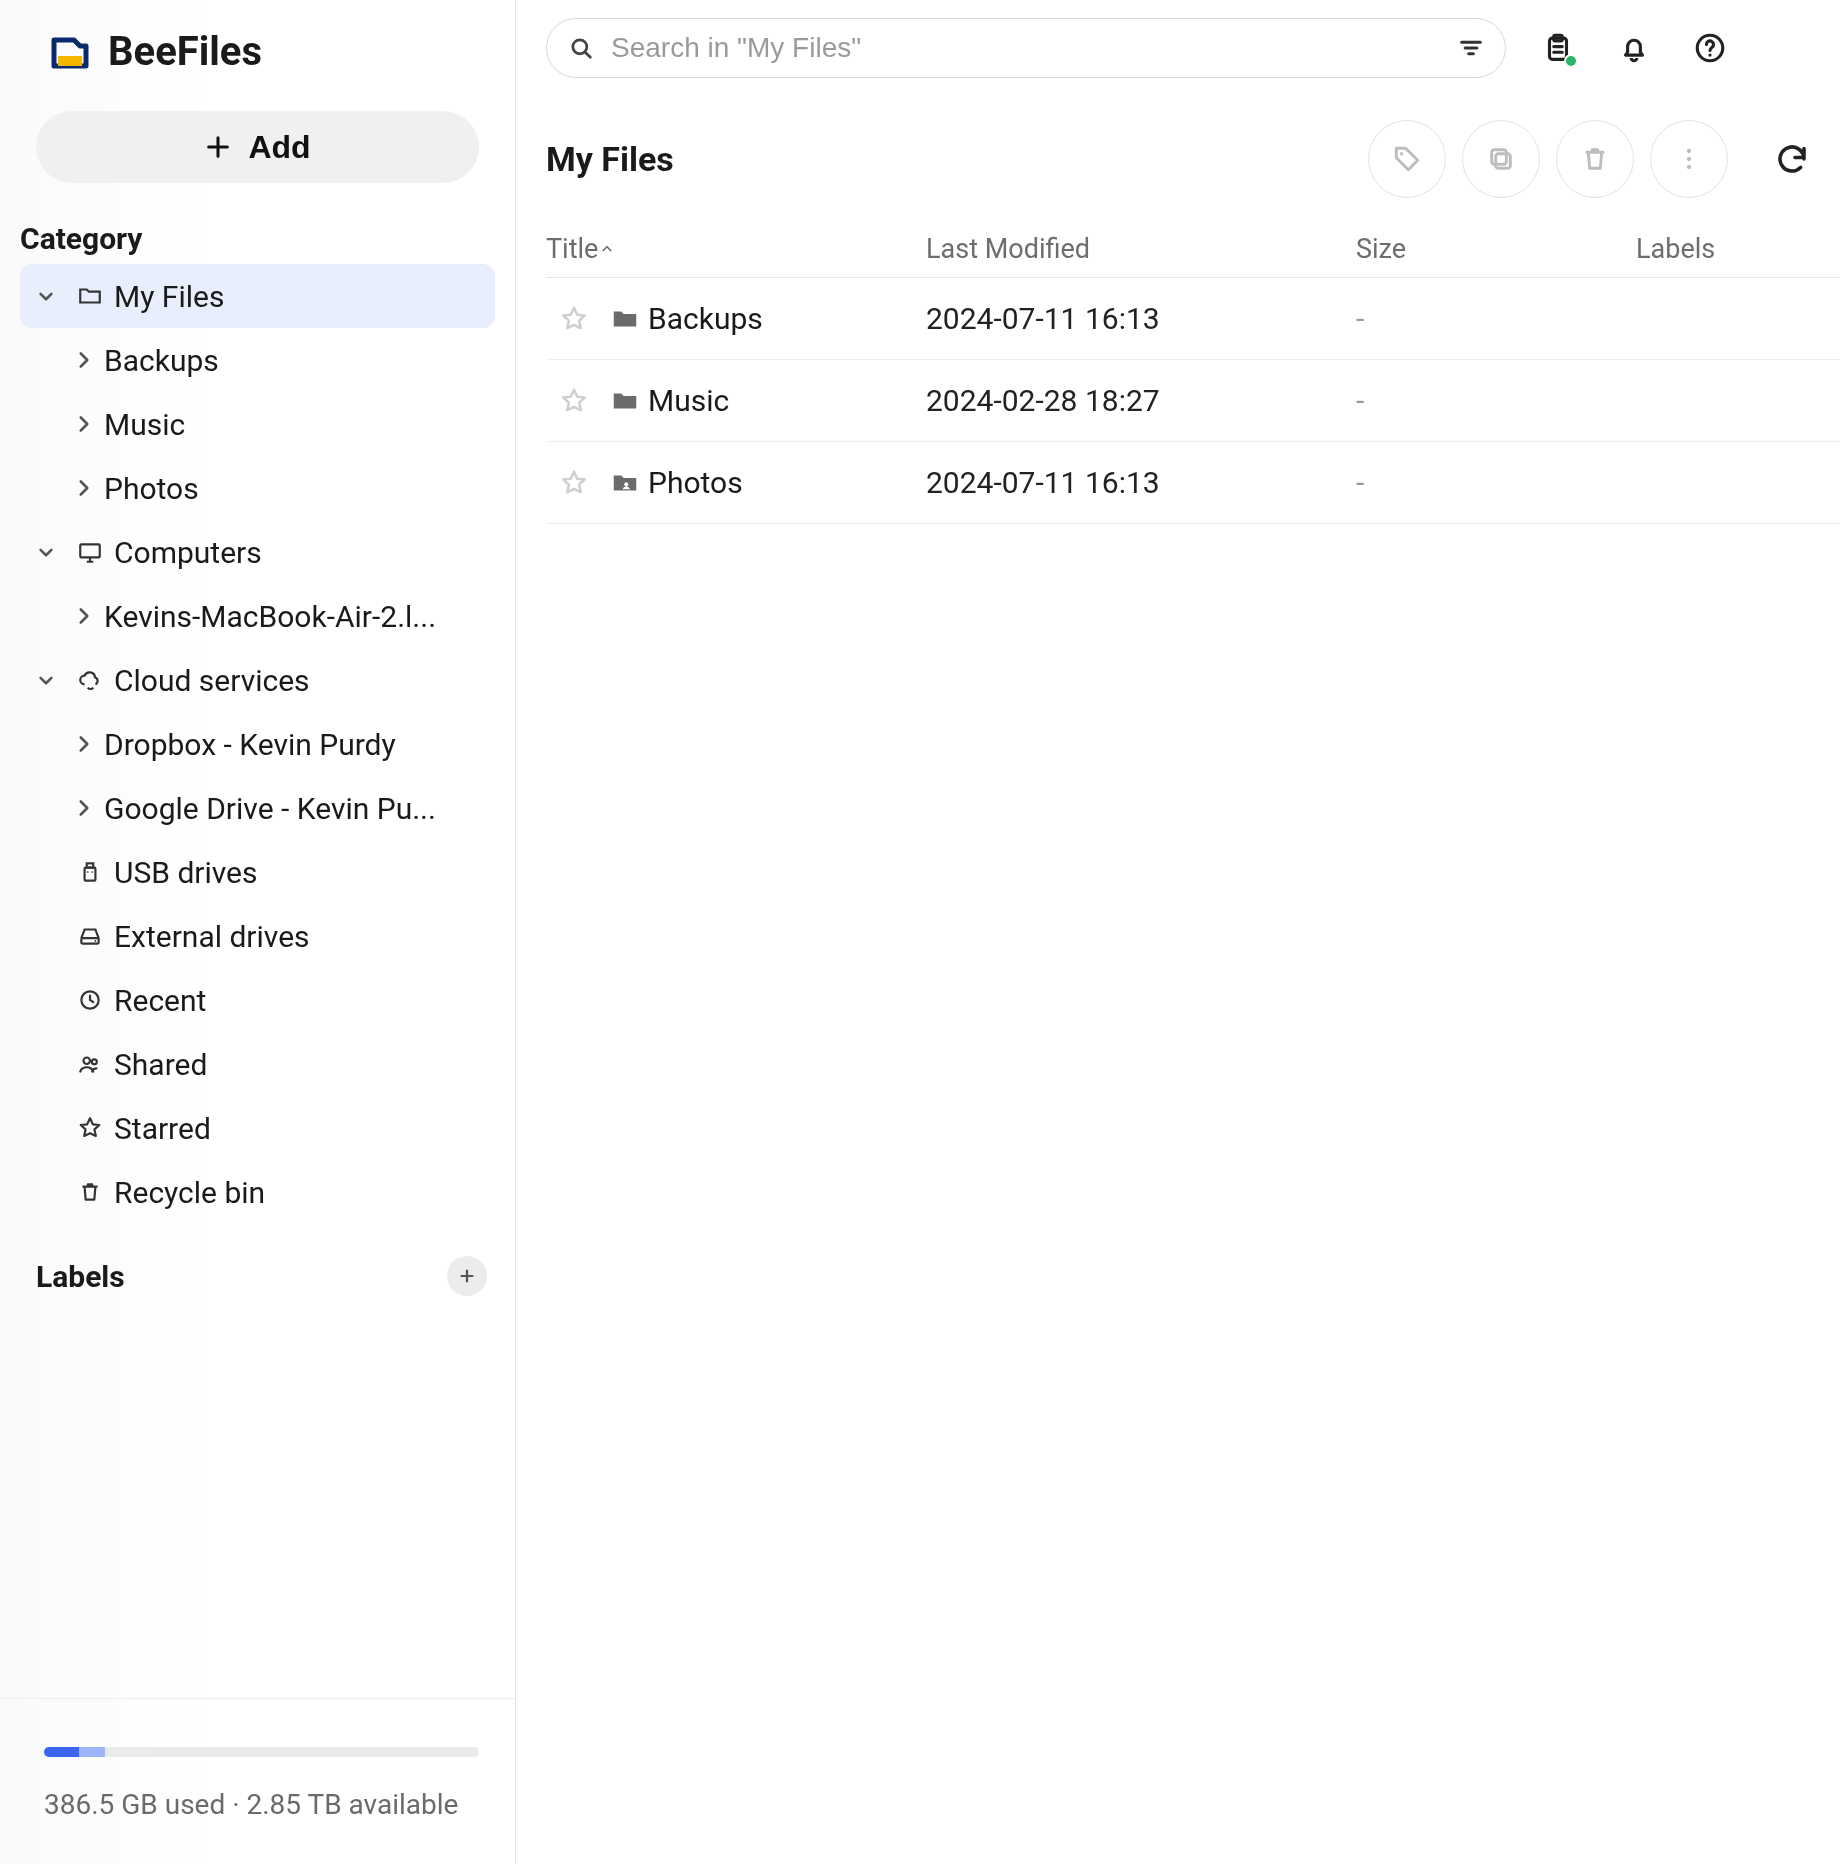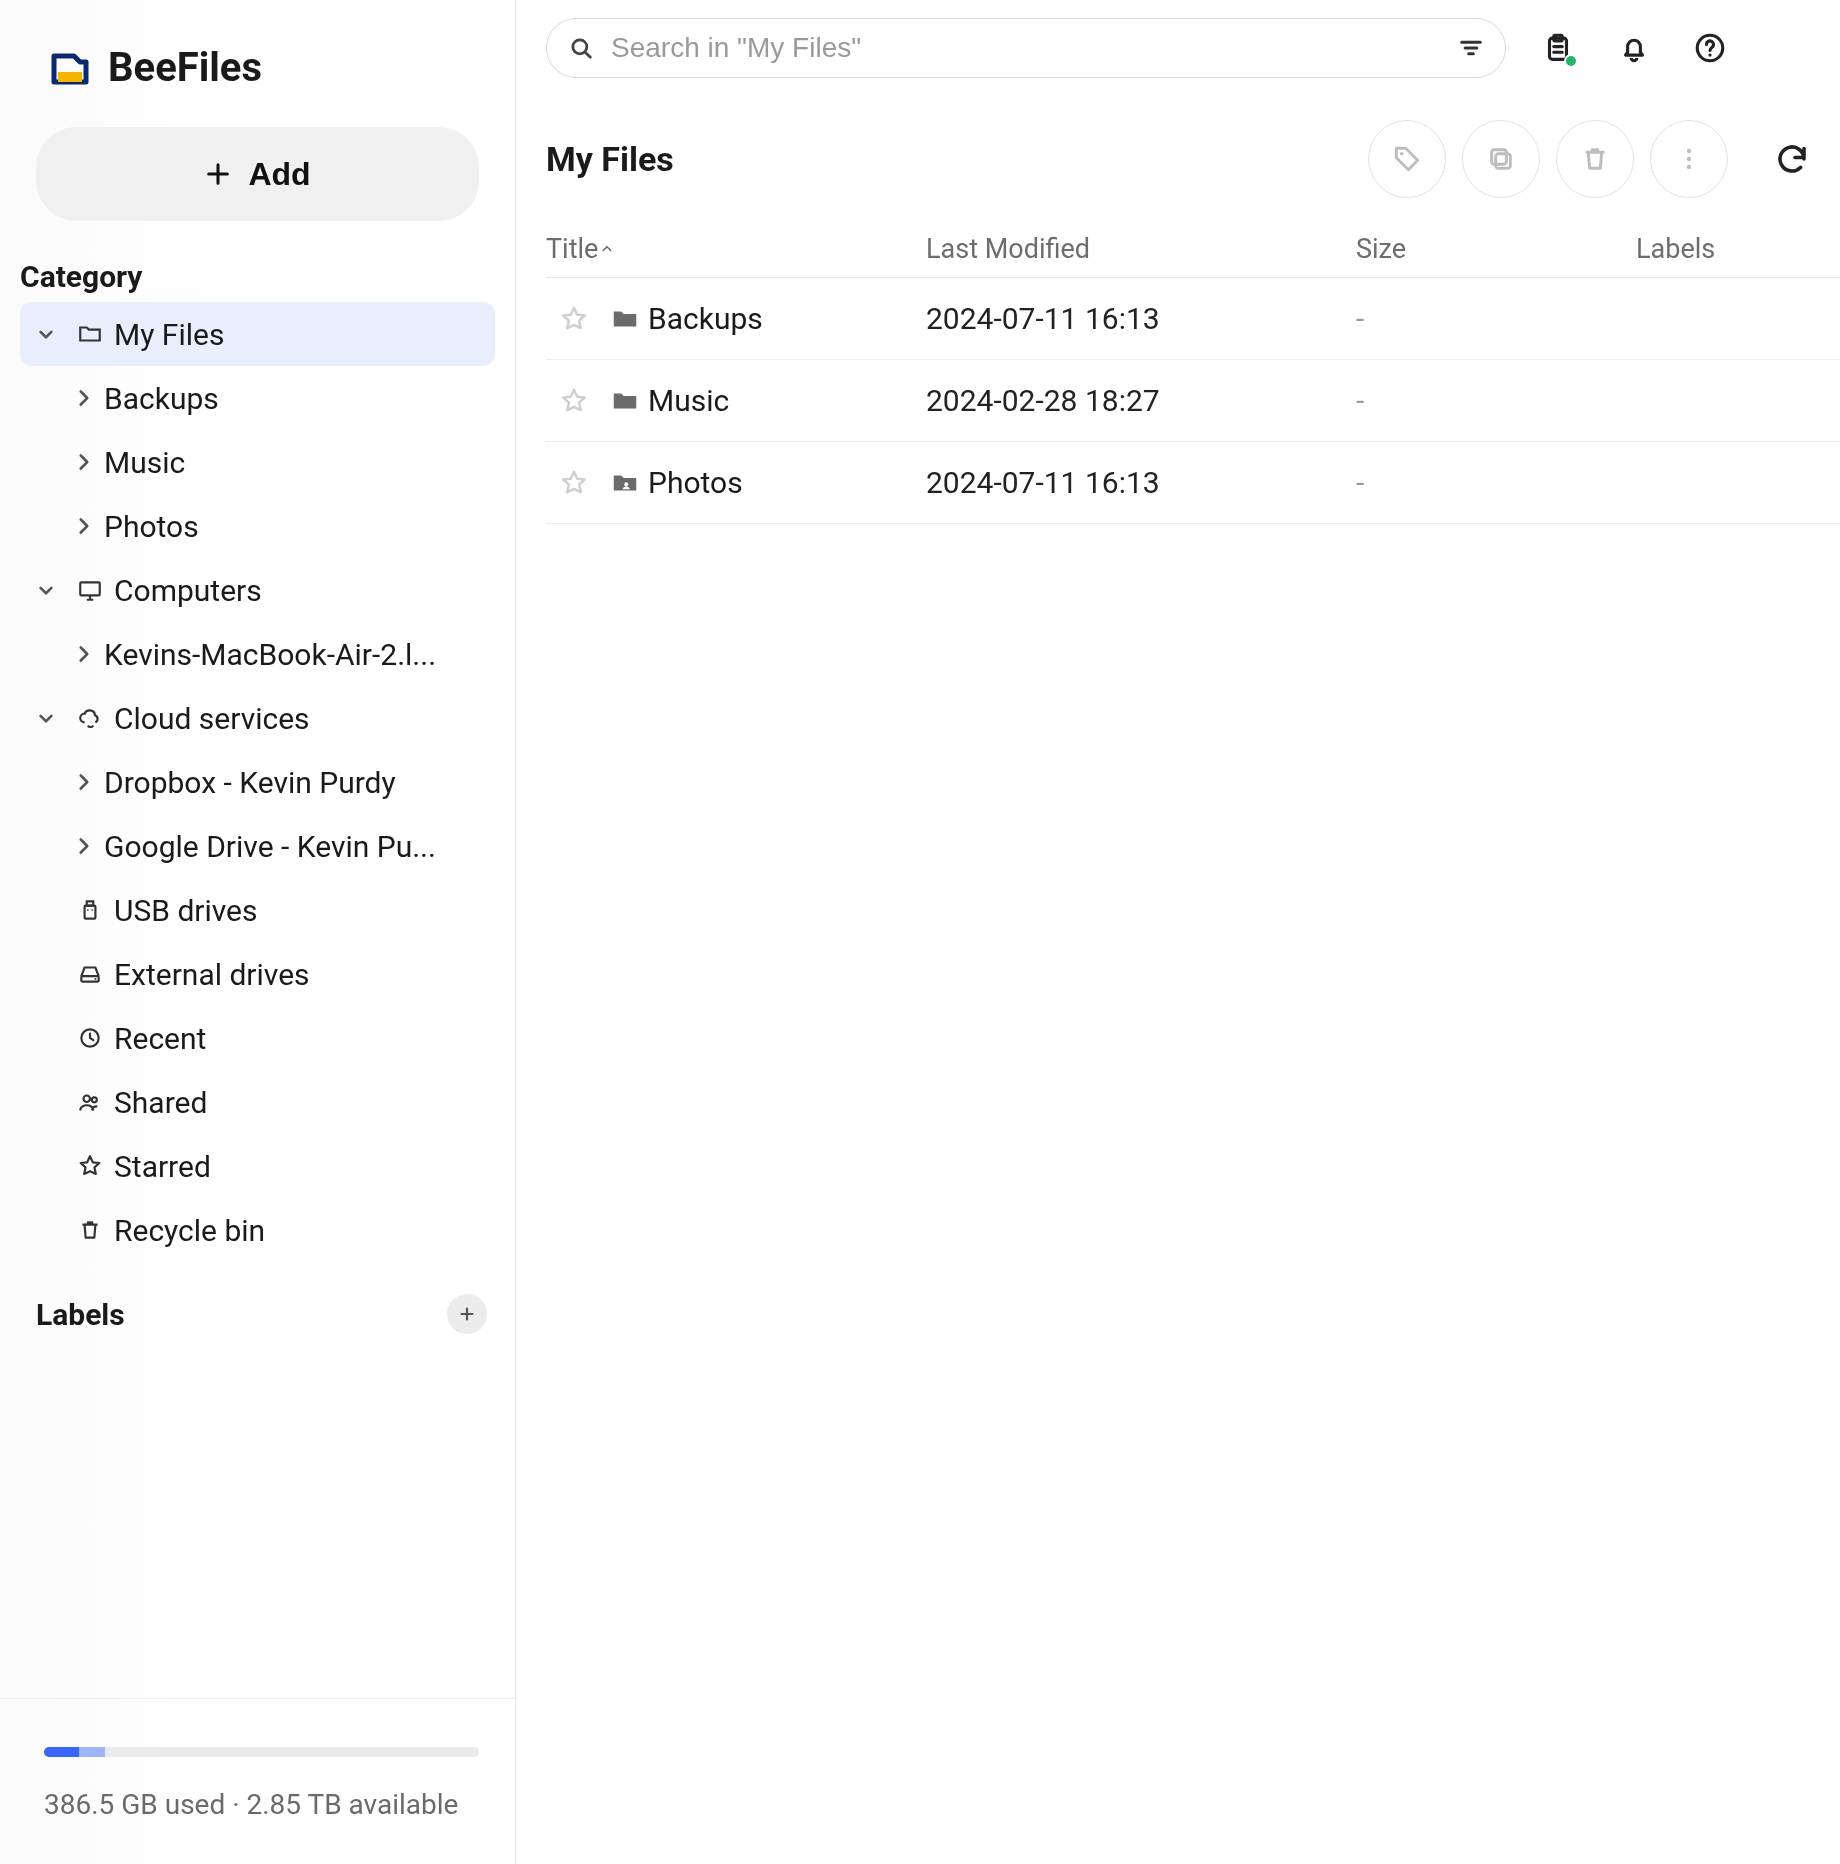--- a/index.html
+++ b/index.html
@@ -1,25 +1,25 @@
 <!DOCTYPE html>
 <html><head>
 <meta charset="utf-8">
 <style>
   * { box-sizing: border-box; margin: 0; padding: 0; }
   html, body { width: 1840px; height: 1864px; font-family: -apple-system, BlinkMacSystemFont, "Segoe UI", Roboto, Helvetica, Arial, sans-serif; color: #1a1a1a; background: #fff; }
   body { display: flex; }
 
   
   .sidebar { width: 516px; min-width: 516px; display: flex; flex-direction: column; border-right: 1px solid #e5e5e5; background: linear-gradient(to right, #fafafa 0%, #ffffff 40%); }
-  .logo-row { display: flex; align-items: center; gap: 16px; padding: 44px 36px 28px 48px; }
+  .logo-row { display: flex; align-items: center; gap: 16px; padding: 28px 36px 28px 48px; }
   .logo-mark { width: 44px; height: 44px; }
   .logo-text { font-size: 40px; font-weight: 700; }
 
-  .add-btn { margin: 8px 36px 24px 36px; height: 94px; border-radius: 40px; background: #f0f0f0; border: none; display: flex; align-items: center; justify-content: center; gap: 16px; font-size: 32px; font-weight: 600; color: #111; cursor: pointer; }
+  .add-btn { margin: 8px 36px 24px 36px; height: 72px; border-radius: 40px; background: #f0f0f0; border: none; display: flex; align-items: center; justify-content: center; gap: 16px; font-size: 32px; font-weight: 600; color: #111; cursor: pointer; }
   .add-btn svg { width: 28px; height: 28px; }
 
   .section-header { padding: 14px 36px 8px 20px; font-size: 30px; font-weight: 700; }
 
   .tree { padding: 0 20px; }
   .tree-item { display: flex; align-items: center; height: 64px; border-radius: 12px; padding-left: 6px; font-size: 30px; cursor: pointer; }
   .tree-item.selected { background: #e8eefc; }
   .tree-item .caret { width: 40px; display: flex; justify-content: center; color: #666; }
   .tree-item .ticon { width: 48px; display: flex; justify-content: center; color: #333; }
   .tree-item .ticon svg, .tree-item .caret svg { width: 26px; height: 26px; }

